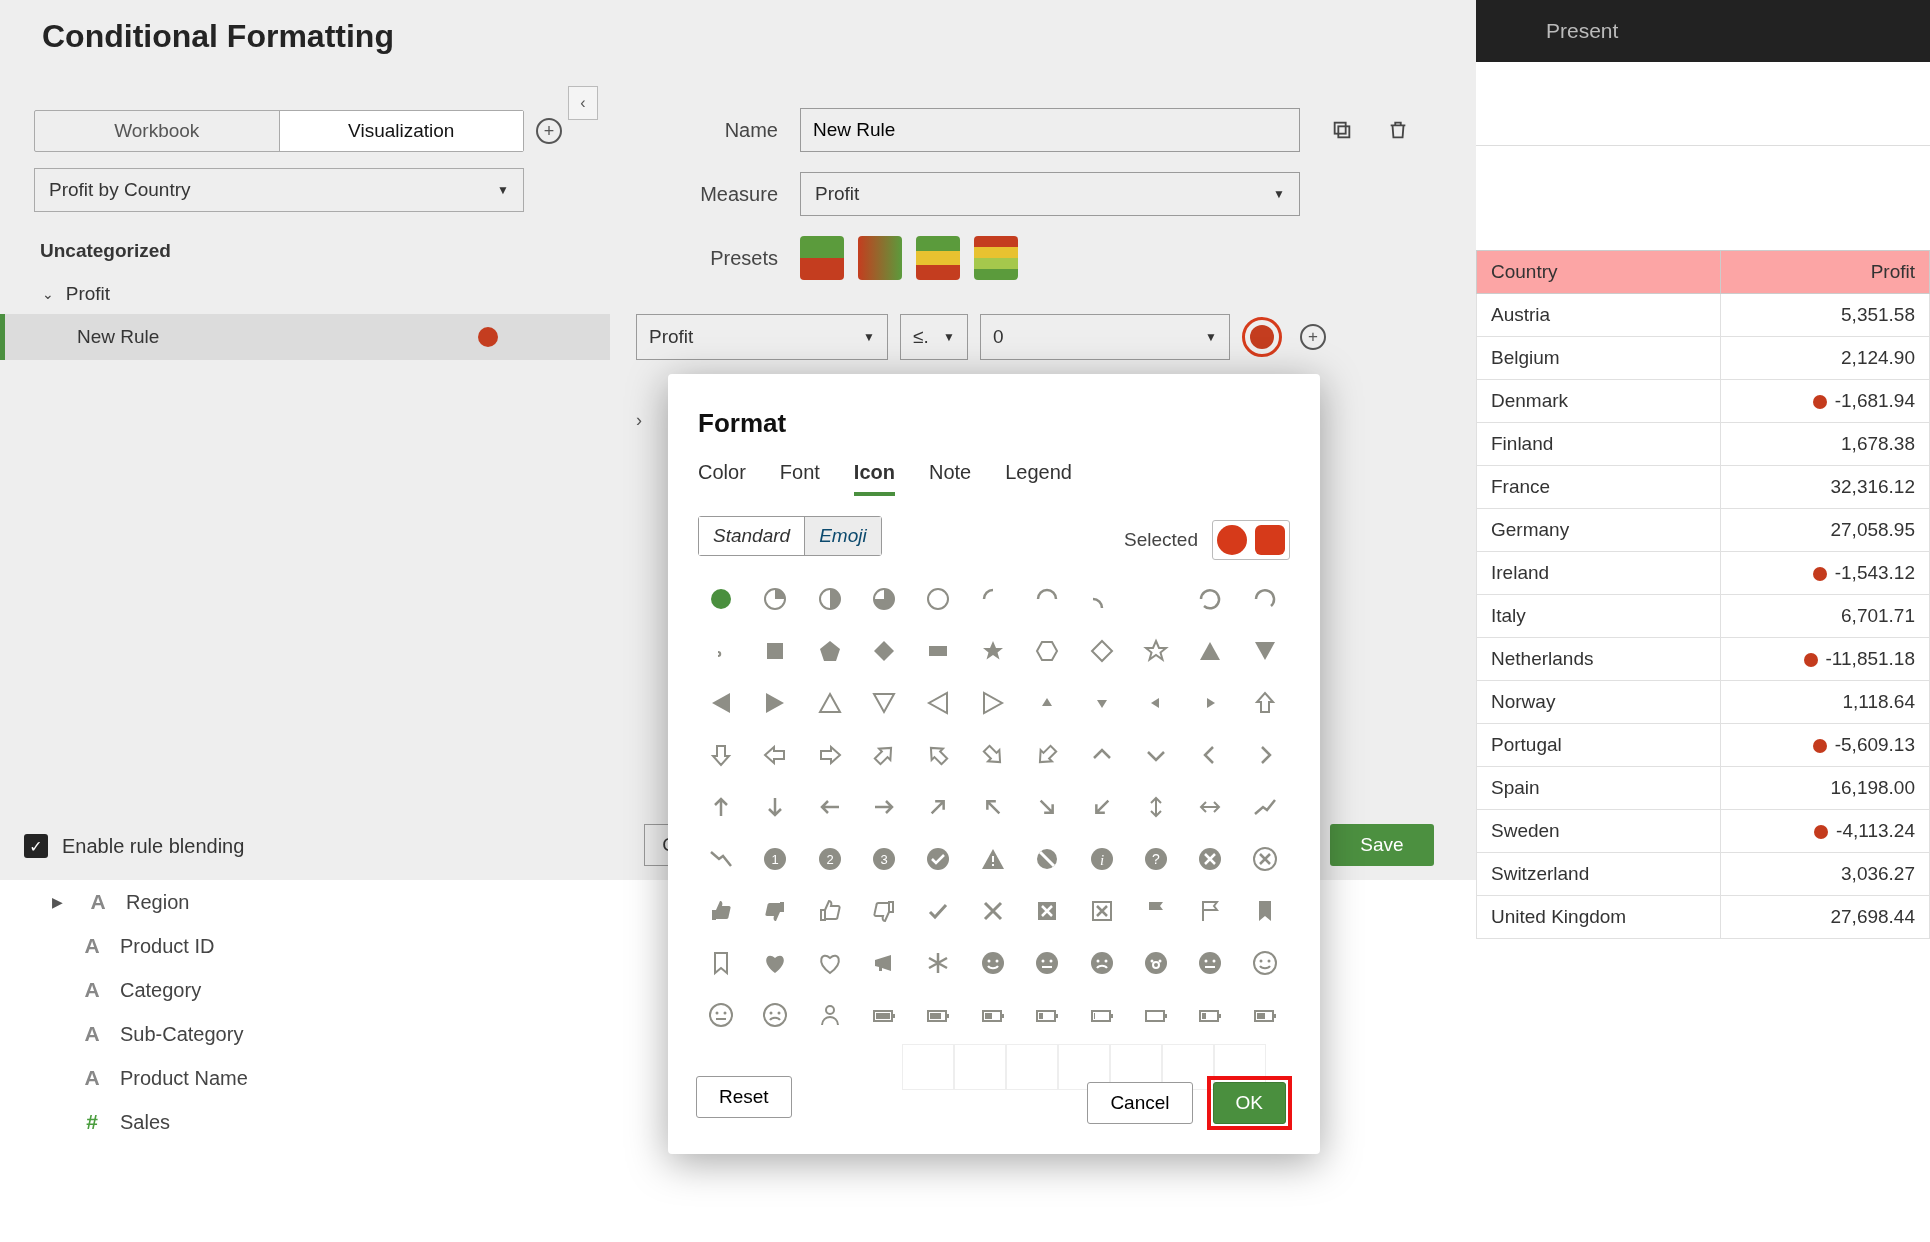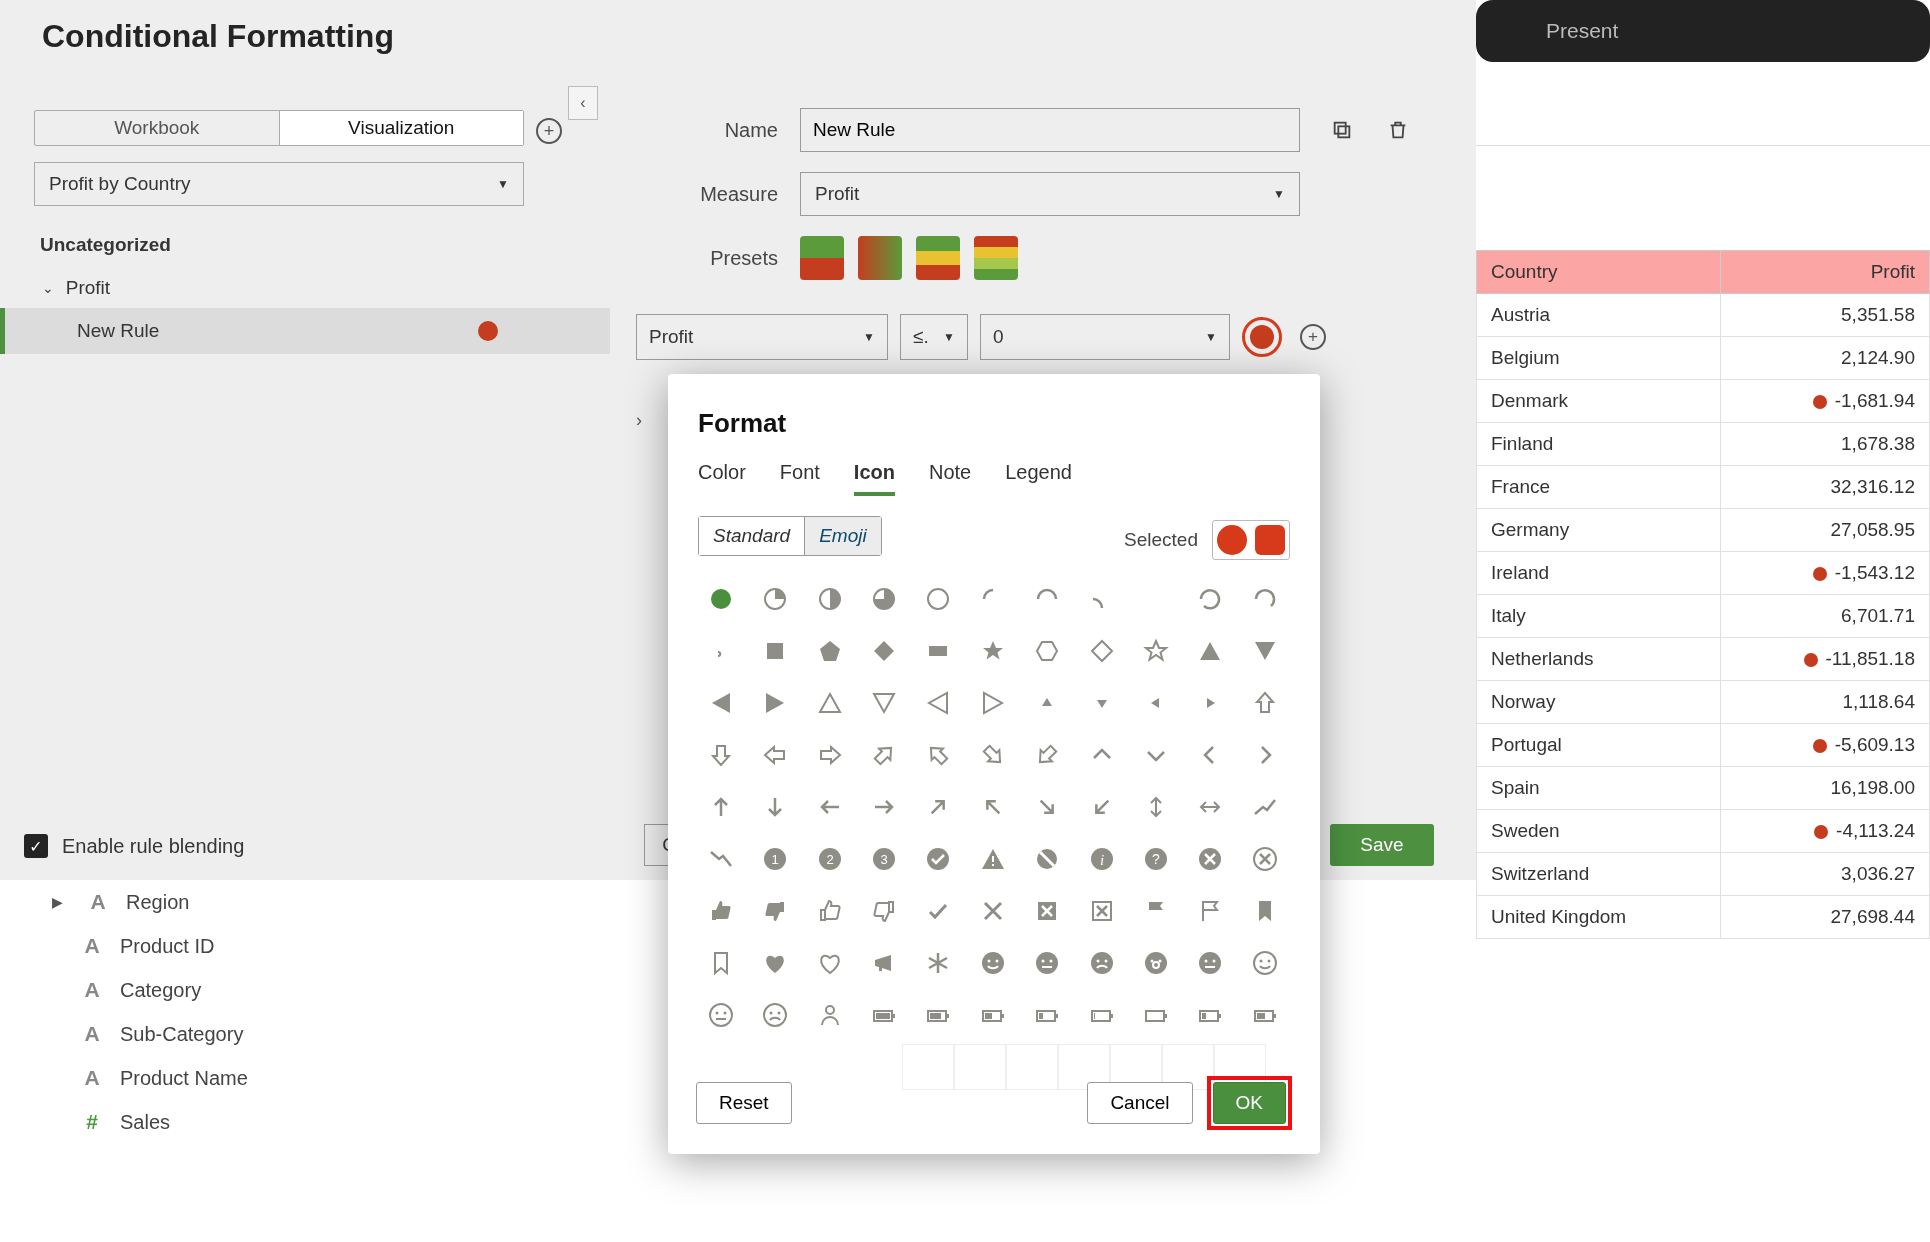--- a/index.html
+++ b/index.html
@@ -1,21 +1,21 @@
 <!DOCTYPE html>
 <html><head>
 <meta charset="utf-8">
 <style>
   * { box-sizing: border-box; }
   html, body { margin:0; padding:0; font-family: -apple-system, "Helvetica Neue", Arial, sans-serif; font-size:14px; color:#333; }
   body { width:1930px; height:1242px; position:relative; background:#fff; overflow:hidden; }
 
   
   .backdrop { position:absolute; inset:0; background:#fff; }
-  .topbar-dark { position:absolute; top:0; left:1476px; right:0; height:62px; background:#222; color:#bbb; display:flex; align-items:center; padding-left:70px; font-size:21px;border-radius:17px; }
+  .topbar-dark { position:absolute; top:0; left:1476px; right:0; height:62px; background:#222; color:#bbb; display:flex; align-items:center; padding-left:70px; font-size:21px; }
   .header-strip { position:absolute; top:62px; left:1476px; right:0; height:84px; background:#fff; border-bottom:1px solid #ddd; }
 
   .fields-tree { position:absolute; left:0; top:880px; width:405px; padding:0 30px; font-size:20px; color:#444; }
   .fields-tree .row { display:flex; align-items:center; height:44px; gap:14px; padding-left:48px;}
   .fields-tree .row.caret { padding-left:22px; }
   .fields-tree .glyph { width:28px; text-align:center; font-weight:bold; color:#888; font-size:21px;}
   .fields-tree .glyph.num { color:#4a9d3e; }
   .fields-tree .caret-i { width:18px; color:#555; font-size:14px;}
 
   .data-table { position:absolute; left:1476px; top:250px; right:0; }
@@ -24,21 +24,21 @@
   .data-table th.num { text-align:right; }
   .data-table td { padding:10px 14px; border:1px solid #e0e0e0; }
   .data-table td.num { text-align:right; }
   .dot-cell { display:inline-block; width:14px; height:14px; border-radius:50%; background:#c43b1d; margin-right:8px; vertical-align:middle;}
   .panel { position:absolute; left:0; top:0; width:1476px; height:880px; background:#eee; opacity:.99; }
 
   .panel-title { font-size:32px; font-weight:700; padding:18px 0 28px 42px; color:#222;}
   .collapse-btn { position:absolute; top:86px; left:568px; width:30px; height:34px; border:1px solid #bbb; background:#f4f4f4; display:flex; align-items:center; justify-content:center; font-size:16px; color:#555; cursor:pointer;}
 
   .left-col { position:absolute; left:34px; top:110px; width:490px; }
-  .tab-pair { display:flex; border:1px solid #aaa; border-radius:2px; height:36px; }
+  .tab-pair { display:flex; border:1px solid #aaa; border-radius:2px; height:42px; }
   .tab-pair > div { flex:1; display:flex; align-items:center; justify-content:center; font-size:19px; color:#555; cursor:pointer;}
   .tab-pair > div.active { background:#fff; color:#111; font-weight:500; }
   .tab-pair > div:first-child { border-right:1px solid #aaa; }
   .add-btn { position:absolute; left:536px; top:118px; width:26px; height:26px; border:2px solid #555; border-radius:50%; display:flex; align-items:center; justify-content:center; color:#555; font-size:18px; cursor:pointer;}
   .dropdown-full { margin-top:16px; height:44px; border:1px solid #aaa; background:#eee; display:flex; align-items:center; justify-content:space-between; padding:0 14px; font-size:19px; color:#333; cursor:pointer;}
   .tree { margin-top:28px; font-size:19px; color:#333;}
   .tree .hdr { font-weight:700; margin-bottom:12px; padding-left:6px;}
   .tree .item { display:flex; align-items:center; height:40px; padding-left:8px; gap:12px;}
   .tree .item .chev { font-size:14px; color:#444; }
   .tree .sub { background:#dcdcdc; margin-left:-34px; padding-left:72px; height:46px; display:flex; align-items:center; border-left:5px solid #4a8f3e; width:610px; position:relative;}
@@ -83,21 +83,21 @@
   .selected-row .sw.square { border-radius:6px; }
   .selected-row .pair-wrap { border:1px solid #bbb; padding:4px; display:flex; gap:8px; border-radius:3px;}
 
   .icon-grid { clear:both; margin-top:20px; display:grid; grid-template-columns:repeat(11, 1fr); gap:6px 6px; }
   .icon-grid .cell { width:46px; height:46px; display:flex; align-items:center; justify-content:center; color:#8e8e86; cursor:pointer; }
   .icon-grid .cell svg { width:26px; height:26px; }
   .icon-grid .cell.sel svg circle { fill:#4a8f3e; }
   .blank-row { margin-top:6px; display:flex; gap:0px; margin-left:204px;}
   .blank-row .b { width:52px; height:46px; border:1px solid #eee;}
 
-  .popup-footer { position:absolute; left:28px; right:28px; bottom:24px; display:flex; justify-content:space-between; align-items:center;}
+  .popup-footer { position:absolute; left:28px; right:28px; bottom:24px; display:flex; justify-content:space-between; align-items:flex-start;}
   .btn { height:42px; padding:0 22px; font-size:19px; border:1px solid #999; background:#fff; border-radius:3px; cursor:pointer;}
   .btn.primary { background:#4a8f3e; color:#fff; border-color:#3d7a33;}
   .ok-hl { border:4px solid #e11; padding:2px; display:inline-block; margin-left:14px;}
   .footer-right { display:flex; align-items:center;}
 
   .tri { font-size:12px; color:#333; }
 </style>
 </head>
 <body>
 

